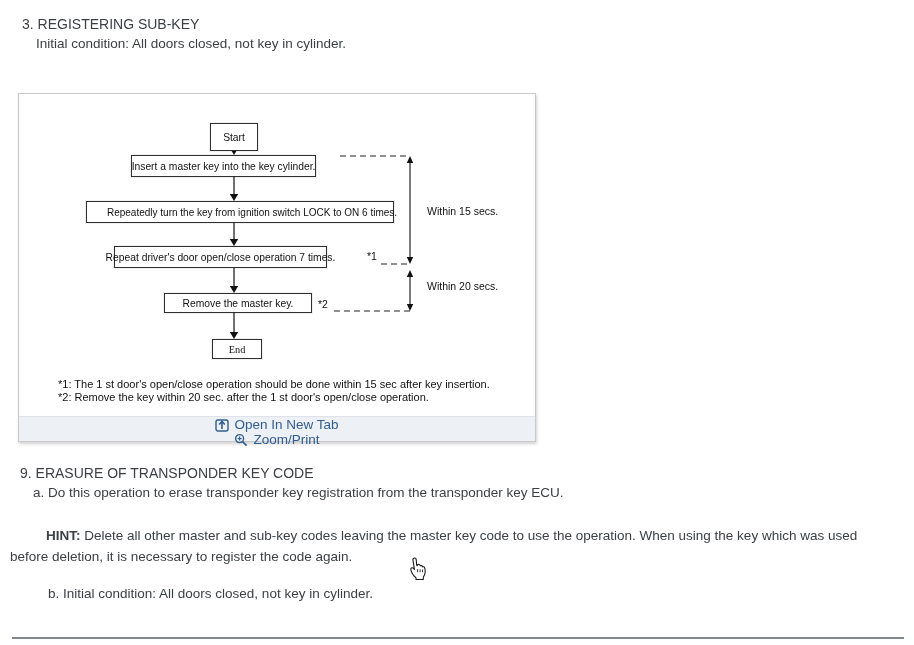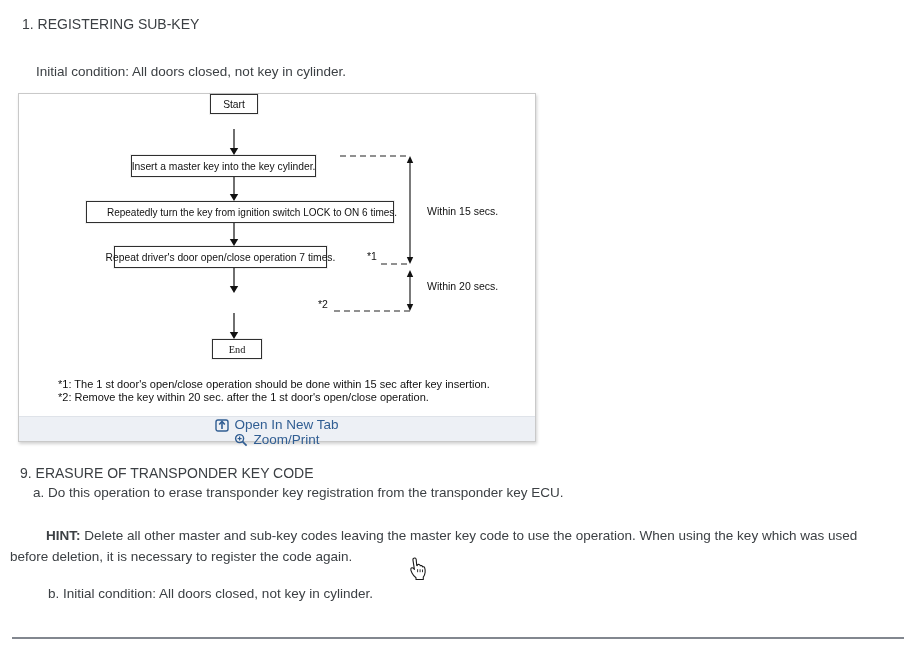--- a/index.html
+++ b/index.html
@@ -43,22 +43,22 @@
   .bottom-rule { left:12px; top:637px; width:892px; height:2px; background:#82878f; }
 
   
   .cursor { left:405px; top:556px; width:24px; height:30px; pointer-events:none; }
 </style>
 </head>
 <body>
 
 <div class="page">
 
-  <div class="abs doc-heading" style="left:22px; top:16px;">1. REGISTERING SUB-KEY</div>
-  <div class="abs doc-line" style="left:36px; top:36px;margin-top:28px;">Initial condition: All doors closed, not key in cylinder.</div>
+  <div class="abs doc-heading" style="left:22px; top:16px;">3. REGISTERING SUB-KEY</div>
+  <div class="abs doc-line" style="left:36px; top:36px;">Initial condition: All doors closed, not key in cylinder.</div>
 
   <div class="abs figure-panel">
     <div class="flow-area">
 
       <svg class="flow-svg" width="516" height="322" viewBox="0 0 516 322">
         <g stroke="#222" stroke-width="1.3" fill="none">
           <line x1="215" y1="35" x2="215" y2="56"></line>
           <line x1="215" y1="83" x2="215" y2="102"></line>
           <line x1="215" y1="129" x2="215" y2="147"></line>
           <line x1="215" y1="174" x2="215" y2="194"></line>
@@ -83,24 +83,25 @@
           <line x1="391" y1="180" x2="391" y2="212"></line>
         </g>
         <g fill="#111" stroke="none">
           <polygon points="387.8,69 394.2,69 391,62"></polygon>
           <polygon points="387.8,163 394.2,163 391,170"></polygon>
           <polygon points="387.8,183 394.2,183 391,176"></polygon>
           <polygon points="387.8,210 394.2,210 391,217"></polygon>
         </g>
       </svg>
 
-      <div class="fnode" style="left:191px; top:0;  width:48px;  height:20px;">Start</div>
+      <div class="fnode" style="left:191px; top:29px;  width:48px;  height:28px;">Start</div>
       <div class="fnode" style="left:112px; top:61px;  width:185px; height:22px;">Insert a master key into the key cylinder.</div>
       <div class="fnode" style="left:67px;  top:107px; width:308px; height:22px; font-size:10px;padding-left:24px;">Repeatedly turn the key from ignition switch LOCK to ON 6 times.</div>
       <div class="fnode" style="left:95px;  top:152px; width:213px; height:22px;">Repeat driver's door open/close operation 7 times.</div>
+      <div class="fnode" style="left:145px; top:199px; width:148px; height:20px;">Remove the master key.</div>
       <div class="fnode" style="left:193px; top:245px; width:50px;  height:20px;font-family:Liberation Serif, serif;">End</div>
 
       <div class="fref" style="left:348px; top:156px;">*1</div>
       <div class="fref" style="left:299px; top:204px;">*2</div>
 
       <div class="ftime" style="left:408px; top:111px;">Within 15 secs.</div>
       <div class="ftime" style="left:408px; top:186px;">Within 20 secs.</div>
 
       <div class="ffoot" style="left:39px; top:284px;">*1: The 1 st door's open/close operation should be done within 15 sec after key insertion.</div>
       <div class="ffoot" style="left:39px; top:297px;">*2: Remove the key within 20 sec. after the 1 st door's open/close operation.</div>

